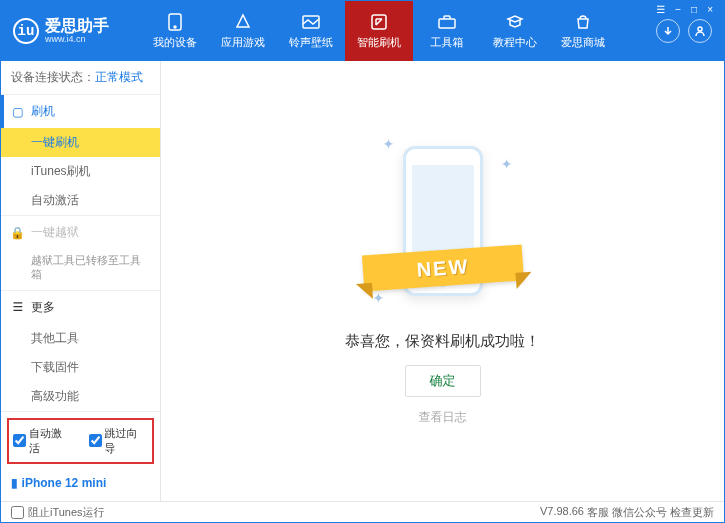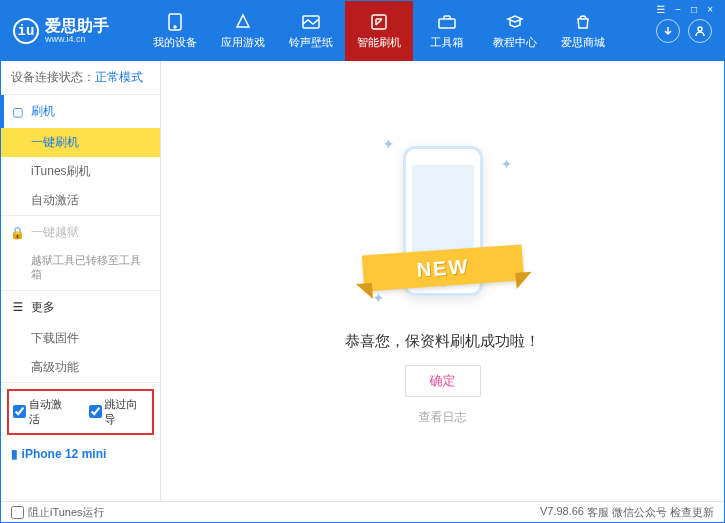--- a/index.html
+++ b/index.html
@@ -38,21 +38,21 @@
 .phone-body { position: absolute; left: 30px; top: 10px; width: 80px; height: 150px; background: #fff; border: 3px solid #d5e8f7; border-radius: 12px; box-shadow: 0 4px 12px rgba(0,0,0,0.1); }
 .phone-screen { position: absolute; left: 6px; top: 16px; right: 6px; bottom: 20px; background: #e8f2fb; border-radius: 2px; }
 .phone-btn { position: absolute; bottom: 6px; left: 50%; transform: translateX(-50%); width: 10px; height: 10px; border: 2px solid #d5e8f7; border-radius: 50%; }
 .ribbon { position: absolute; bottom: 30px; left: -10px; right: -10px; height: 36px; background: #ffc738; display: flex; align-items: center; justify-content: center; transform: rotate(-4deg); box-shadow: 0 2px 4px rgba(0,0,0,0.15); }
 .ribbon-text { color: #fff; font-weight: 900; font-size: 20px; letter-spacing: 2px; text-shadow: 1px 1px 0 #d89b1e; }
 .ribbon::before, .ribbon::after { content: ""; position: absolute; width: 0; height: 0; border: 8px solid #d89b1e; }
 .ribbon::before { left: -8px; bottom: -8px; border-left-color: transparent; border-bottom-color: transparent; }
 .ribbon::after { right: -8px; bottom: -8px; border-right-color: transparent; border-bottom-color: transparent; }
 .sparkle { position: absolute; color: #a7c6e8; font-size: 14px; }
 .success-text { font-size: 15px; color: #333; margin-bottom: 14px; }
-.ok-btn { border: 1px solid #ddd; background: #fff; padding: 6px 24px; font-size: 13px; color: #ec4899; cursor: pointer; border-radius: 2px; margin-bottom: 12px; }
+.ok-btn { border: 1px solid #ddd; background: #fff; padding: 6px 24px; font-size: 13px; color: #15803d; cursor: pointer; border-radius: 2px; margin-bottom: 12px; }
 .log-link { font-size: 12px; color: #aaa; cursor: pointer; }
 .statusbar { height: 22px; border-top: 1px solid #e5e5e5; display: flex; align-items: center; font-size: 11px; color: #666; padding: 0 10px; }
 .statusbar .left { display: flex; align-items: center; gap: 4px; }
 .statusbar .right { margin-left: auto; display: flex; gap: 3px; }
 .statusbar .right span { cursor: pointer; }
 </style>
 </head>
 <body>
 
 <div class="win-controls">
@@ -168,20 +168,21 @@
         <span class="side-icon">🔒</span>
         <span>一键越狱</span>
       </div>
       <div class="side-note">越狱工具已转移至工具箱</div>
     </div>
     <div class="side-section">
       <div class="side-header">
         <span class="side-icon">☰</span>
         <span>更多</span>
       </div>
+      <div class="side-sub">其他工具</div>
       <div class="side-sub">下载固件</div>
       <div class="side-sub">高级功能</div>
     </div>
     <div class="checkbox-area">
       <label>
           <input type="checkbox" checked="" style="">
           <span>自动激活</span>
         </label>
       <label>
           <input type="checkbox" checked="" style="">

